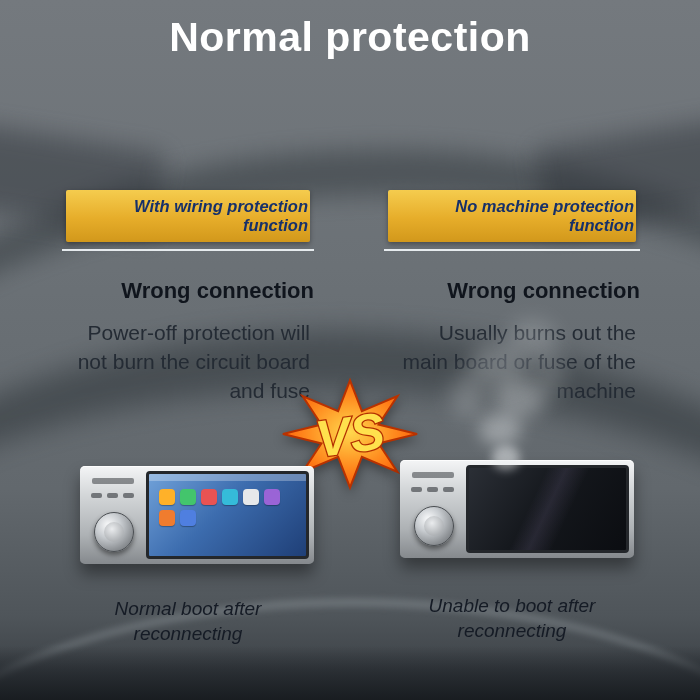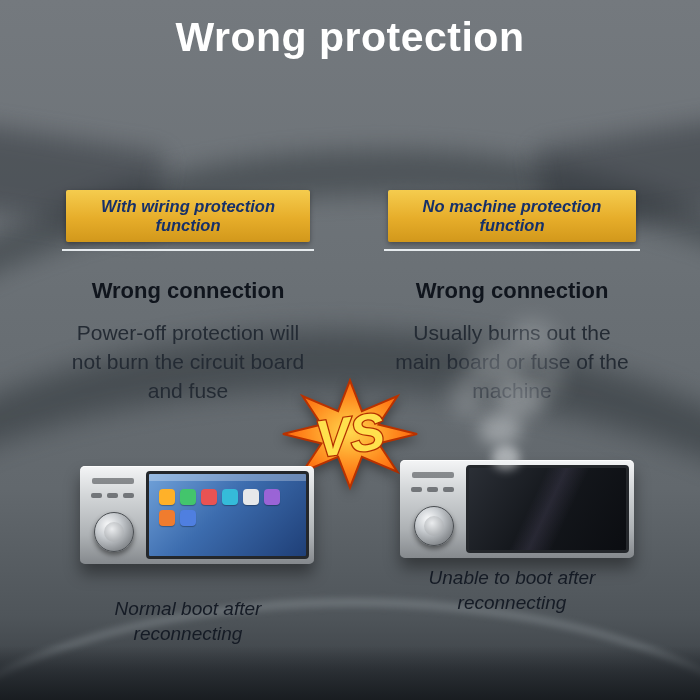--- a/index.html
+++ b/index.html
@@ -19,21 +19,21 @@
   .footer-band { position:absolute; left:0; right:0; bottom:0; height:54px;
     background:linear-gradient(180deg, rgba(28,32,37,0) 0%, rgba(28,32,37,.55) 45%, rgba(22,26,30,.9) 100%); }
 
   
   .title { position:absolute; top:14px; left:0; right:0; text-align:center;
     font-size:41px; font-weight:800; color:#ffffff; letter-spacing:.5px; }
   .subtitle { position:absolute; top:80px; left:62px; right:62px; text-align:center;
     font-size:19.5px; line-height:1.35; color:#f2f4f6; }
 
   
-  .col { position:absolute; top:190px; text-align:center; }
+  .col { position:absolute; top:190px; text-align:right; }
   .col-left  { left:62px;  width:252px; }
   .col-right { left:384px; width:256px; }
   .badge { display:block; margin:0 4px; padding:7px 2px;
     background:linear-gradient(180deg,#f5cc4e 0%,#e6ad2a 55%,#d2981b 100%);
     color:#163069; font-size:16.5px; font-weight:700; font-style:italic;
     border-radius:2px; box-shadow:0 2px 5px rgba(0,0,0,.35); }
   .rule { height:2px; background:rgba(241,245,248,.92); margin-top:7px; }
   .heading { margin-top:27px; font-size:22px; font-weight:800; color:#10151d; }
   .body-text { margin:15px 4px 0 4px; font-size:21px; line-height:1.38; color:#242b34; }
 
@@ -76,35 +76,35 @@
   .s3 { left:494px; top:380px; width:50px; height:38px; opacity:.33; filter:blur(9px); }
   .s4 { left:470px; top:344px; width:58px; height:44px; opacity:.26; filter:blur(10px); }
   .s5 { left:508px; top:320px; width:48px; height:38px; opacity:.20; filter:blur(10px); }
   .s6 { left:450px; top:374px; width:36px; height:44px; opacity:.22; filter:blur(10px); }
   .s7 { left:532px; top:350px; width:32px; height:50px; opacity:.17; filter:blur(10px); }
 
   
   .caption { position:absolute; text-align:center; font-size:19px; line-height:1.3;
     color:#151b25; font-weight:500;font-style:italic; }
   .caption-left  { left:62px;  width:252px; top:597px; }
-  .caption-right { left:384px; width:256px; top:566px; }
+  .caption-right { left:384px; width:256px; top:594px; }
 </style>
 </head>
 <body>
 
 <div class="canvas">
 
   <div class="curve curve1"></div>
   <div class="curve curve2"></div>
   <div class="curve curve3"></div>
   <div class="wedge wedge-l"></div>
   <div class="wedge wedge-r"></div>
   <div class="footer-band"></div>
 
-  <div class="title">Wrong protection</div>
+  <div class="title">Normal protection</div>
 
   <div class="col col-left">
     <div class="badge">With wiring protection function</div>
     <div class="rule"></div>
     <div class="heading">Wrong connection</div>
     <div class="body-text">Power-off protection will not burn the circuit board and fuse</div>
   </div>
 
   <div class="col col-right">
     <div class="badge">No machine protection function</div>

